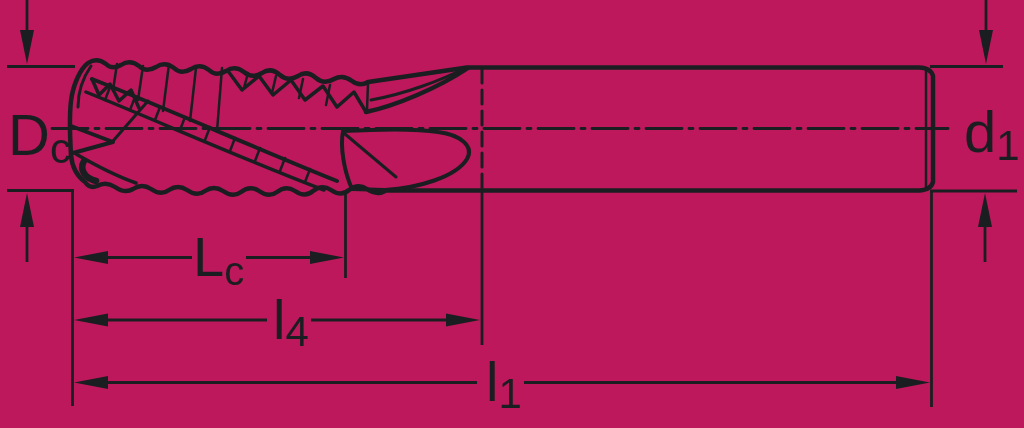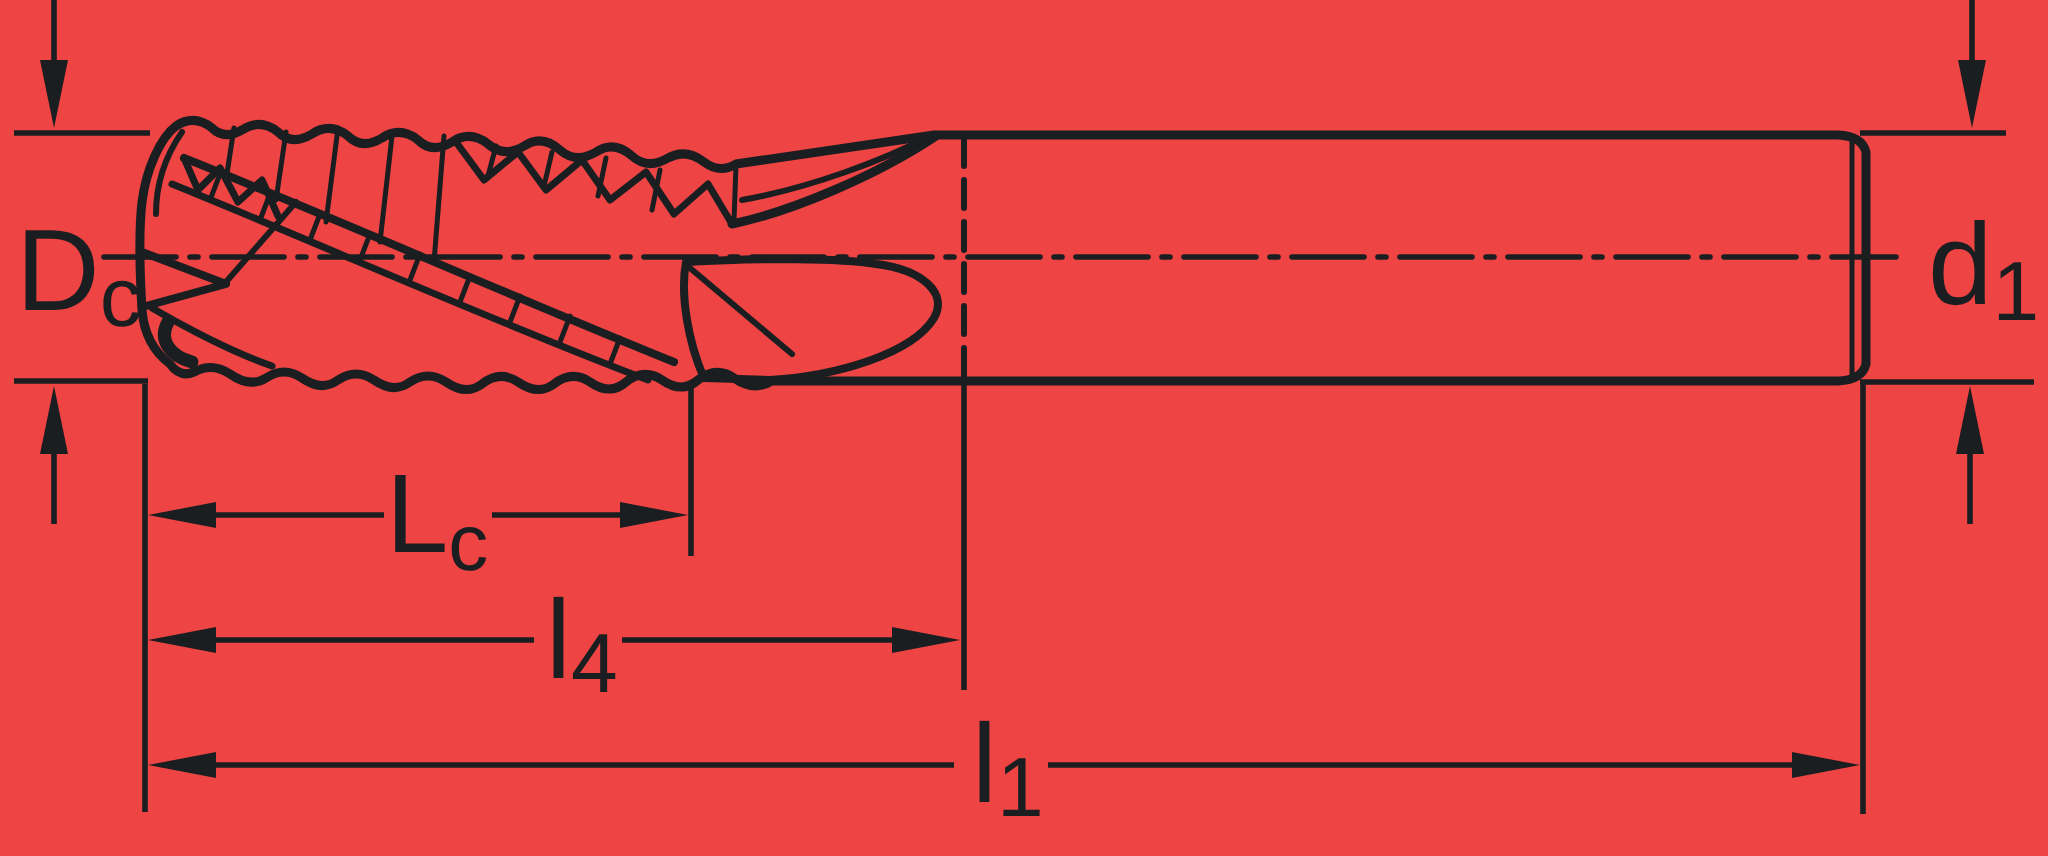--- a/index.html
+++ b/index.html
@@ -1,16 +1,16 @@
 <!DOCTYPE html>
 <html><head>
 <meta charset="utf-8">
 <style>
   html,body{margin:0;padding:0;background:#ffffff;}
-  .stage{position:relative;width:1024px;height:428px;background:#ef4444;overflow:hidden;
+  .stage{position:relative;width:1024px;height:428px;background:#be185d;overflow:hidden;
          font-family:"Liberation Sans", sans-serif;}
   svg{position:absolute;left:0;top:0;}
   .ink{stroke:#1b1e20;fill:none;stroke-linecap:round;stroke-linejoin:round;}
   .outline{stroke-width:4.5;}
   .inner3{stroke-width:3;}
   .inner25{stroke-width:2.5;}
   .inner35{stroke-width:3.5;}
   .inner4{stroke-width:4;}
   .thick{stroke-width:6.5;}
   .dim{stroke:#1b1e20;stroke-width:2.8;fill:none;stroke-linecap:butt;}

